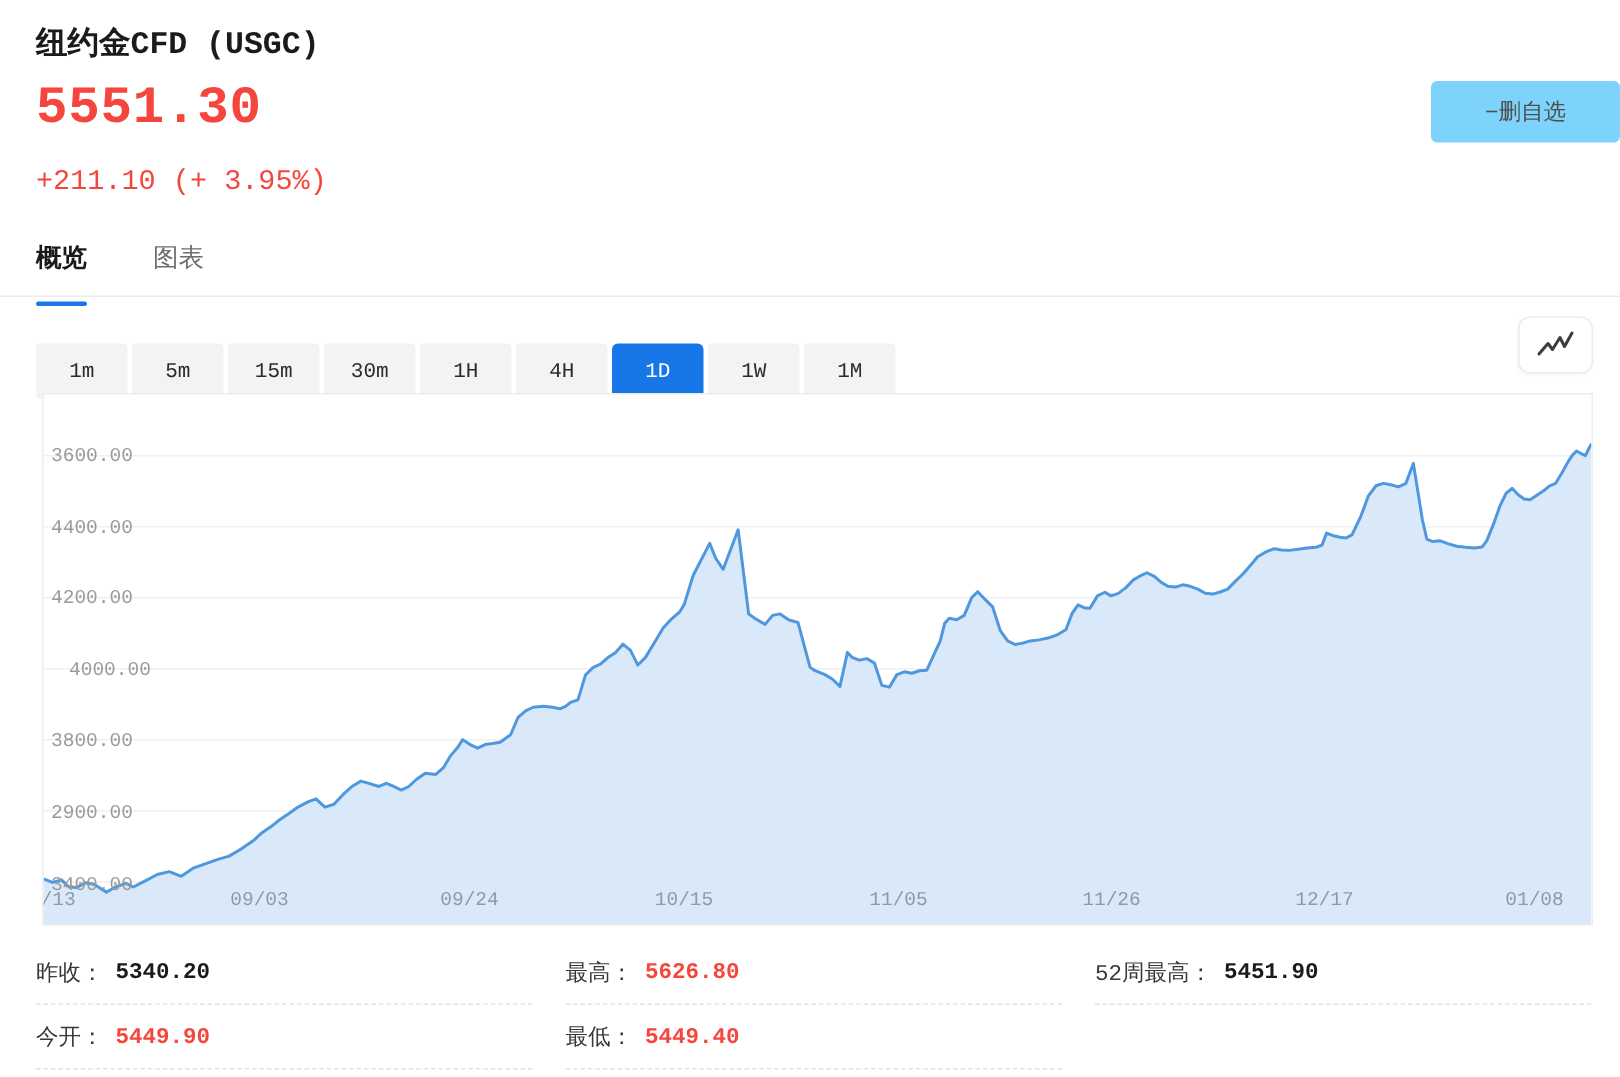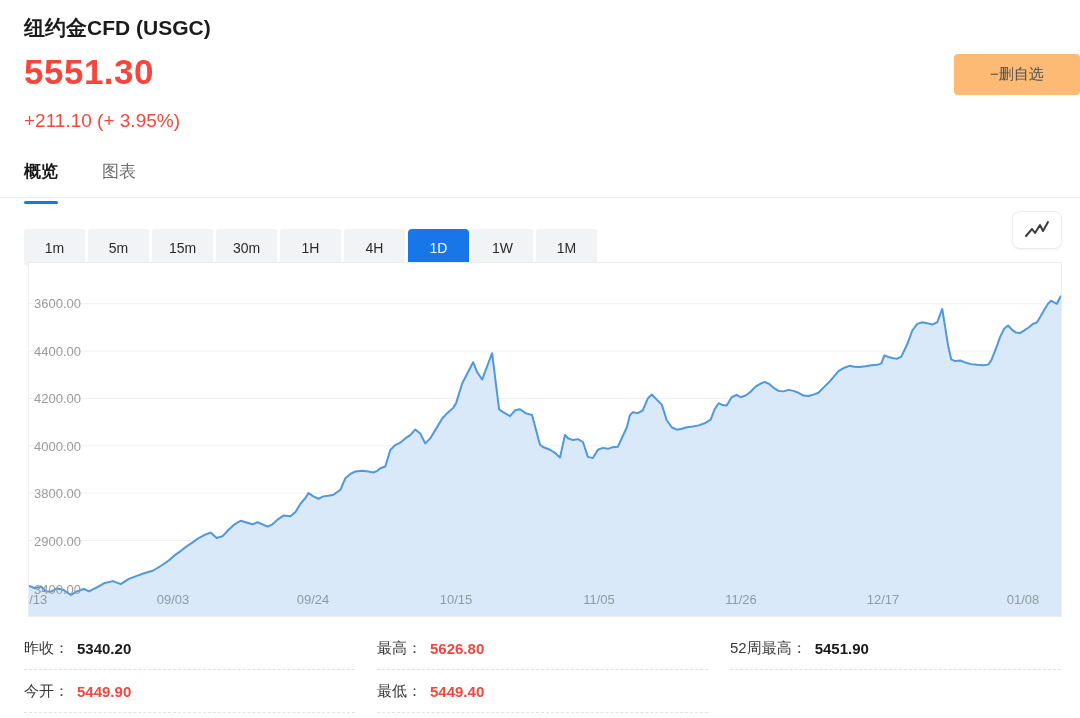--- a/index.html
+++ b/index.html
@@ -1,30 +1,30 @@
 <!DOCTYPE html>
 <html><head>
 <meta charset="utf-8">
 <style>
   html,body{margin:0;padding:0;background:#fff;}
   .page{
     position:relative;width:1080px;height:718px;background:#fff;overflow:hidden;
-    font-family:Liberation Sans, sans-serif;color:#1a1a1a;
+    font-family:Liberation Mono, monospace;color:#1a1a1a;
   }
   
   .title{position:absolute;top:14px;left:24px;font-size:21px;font-weight:700;color:#1b1b1b;}
   .price-row{position:absolute;top:50px;left:24px;display:flex;align-items:baseline;gap:16px;flex-direction:column;}
   .price{font-size:35px;font-weight:700;color:var(--red);letter-spacing:.5px;line-height:44px;}
   .change{font-size:19px;color:var(--red);}
   .status-row{position:absolute;top:113px;left:24px;font-size:14px;}
   .status-label{color:#3d3d3d;}
   .status-time,.status-tz{color:#9a9a9a;}
   .remove-btn{
     position:absolute;top:54px;right:0;width:126px;height:41px;
-    background:#fdba74;border:none;border-radius:4px;
+    background:#7dd3fc;border:none;border-radius:4px;
     font-size:15px;color:#4f4f4f;cursor:pointer;
     font-family:inherit;display:flex;align-items:center;justify-content:center;
   }
   
   .tab-bar{position:absolute;top:160px;left:24px;display:flex;gap:44px;}
   .tab{position:relative;font-size:17px;color:#6f6f6f;padding-bottom:21px;cursor:pointer;}
   .tab.active{font-weight:700;color:#1a1a1a;}
   .tab.active::after{content:"";position:absolute;left:0;right:0;bottom:0;height:3px;background:var(--blue);border-radius:2px;}
   .tab-divider{position:absolute;top:197px;left:0;width:1080px;height:1px;background:#ededed;}
   
@@ -106,21 +106,21 @@
         <line x1="0" y1="231.4" x2="1034" y2="231.4" stroke="#f0f0f0" stroke-width="1"></line>
         <line x1="0" y1="279.0" x2="1034" y2="279.0" stroke="#f0f0f0" stroke-width="1"></line>
         <line x1="0" y1="326.6" x2="1034" y2="326.6" stroke="#f0f0f0" stroke-width="1"></line>
         <path d="M0,355 L0,324.7 L6,327.1 L12,325.4 L17,330.2 L22,330.6 L28,327.3 L34,328.5 L42,333.7 L48,330.2 L55,327.8 L60,330.2 L68,326.1 L76,321.8 L84,319.9 L92,323.0 L100,317.6 L108,314.7 L116,311.8 L124,309.5 L132,304.7 L140,299.2 L146,293.8 L152,289.7 L158,284.9 L164,280.9 L170,276.6 L177,273.0 L182,271.1 L188,276.6 L194,274.7 L200,268.3 L206,262.8 L212,259.2 L218,260.9 L224,262.8 L229,260.7 L234,262.8 L239,265.2 L244,262.8 L249,258.1 L255,254.0 L262,254.7 L267,250.4 L272,242.1 L277,236.2 L280,231.4 L285,234.7 L290,237.1 L295,234.7 L300,234.0 L305,233.1 L312,228.1 L317,216.4 L322,212.1 L327,209.7 L334,209.0 L340,209.7 L345,210.7 L349,209.0 L352,206.4 L357,204.7 L362,188.1 L367,183.1 L372,180.7 L377,176.4 L382,173.1 L387,167.4 L392,171.4 L397,181.4 L402,176.4 L409,164.8 L414,156.4 L419,151.0 L425,145.7 L428,140.7 L434,121.2 L445,99.8 L449,109.8 L454,117.2 L464,90.7 L471,147.1 L475,150.0 L482,154.1 L487,148.1 L492,147.1 L498,151.2 L504,152.9 L512,182.8 L515,185.0 L522,187.8 L527,190.9 L532,195.7 L537,172.9 L540,176.2 L545,178.1 L550,177.1 L555,180.0 L560,195.0 L565,196.2 L570,187.8 L575,185.9 L580,186.9 L585,185.2 L590,184.8 L599,165.2 L602,153.3 L605,150.0 L610,151.0 L615,148.1 L620,136.2 L624,132.2 L629,137.4 L634,142.4 L639,158.1 L644,165.2 L649,167.6 L654,166.7 L659,165.2 L665,164.5 L671,163.3 L677,161.2 L683,157.6 L687,146.9 L691,141.0 L695,142.9 L699,143.3 L704,135.0 L709,132.6 L713,135.0 L718,133.3 L723,129.5 L728,124.3 L733,121.4 L737,119.5 L742,121.9 L746,125.5 L751,128.6 L756,129.1 L761,127.6 L766,128.6 L771,130.5 L776,133.3 L781,133.8 L786,132.4 L791,130.5 L796,125.3 L801,120.5 L806,114.8 L811,108.8 L817,105.3 L822,103.4 L827,104.3 L832,104.5 L838,103.8 L844,102.9 L850,102.4 L854,101.0 L857,92.9 L861,94.5 L866,95.7 L870,96.2 L874,94.1 L880,81.5 L885,67.9 L890,61.2 L895,59.6 L900,60.5 L905,61.9 L910,59.6 L915,46.2 L918,64.8 L921,83.8 L924,96.9 L928,98.6 L933,98.1 L938,100.0 L944,101.7 L950,102.4 L956,102.9 L961,102.2 L964,98.1 L969,85.7 L973,74.3 L977,66.2 L981,62.9 L985,67.2 L989,70.0 L993,70.5 L998,67.2 L1002,64.6 L1006,61.2 L1010,59.6 L1014,52.9 L1018,45.8 L1021,41.0 L1024,37.9 L1027,39.6 L1030,41.0 L1032,36.7 L1034,32.9 L1034,355 Z" fill="#d9e9fa"></path>
         <path d="M0,324.7 L6,327.1 L12,325.4 L17,330.2 L22,330.6 L28,327.3 L34,328.5 L42,333.7 L48,330.2 L55,327.8 L60,330.2 L68,326.1 L76,321.8 L84,319.9 L92,323.0 L100,317.6 L108,314.7 L116,311.8 L124,309.5 L132,304.7 L140,299.2 L146,293.8 L152,289.7 L158,284.9 L164,280.9 L170,276.6 L177,273.0 L182,271.1 L188,276.6 L194,274.7 L200,268.3 L206,262.8 L212,259.2 L218,260.9 L224,262.8 L229,260.7 L234,262.8 L239,265.2 L244,262.8 L249,258.1 L255,254.0 L262,254.7 L267,250.4 L272,242.1 L277,236.2 L280,231.4 L285,234.7 L290,237.1 L295,234.7 L300,234.0 L305,233.1 L312,228.1 L317,216.4 L322,212.1 L327,209.7 L334,209.0 L340,209.7 L345,210.7 L349,209.0 L352,206.4 L357,204.7 L362,188.1 L367,183.1 L372,180.7 L377,176.4 L382,173.1 L387,167.4 L392,171.4 L397,181.4 L402,176.4 L409,164.8 L414,156.4 L419,151.0 L425,145.7 L428,140.7 L434,121.2 L445,99.8 L449,109.8 L454,117.2 L464,90.7 L471,147.1 L475,150.0 L482,154.1 L487,148.1 L492,147.1 L498,151.2 L504,152.9 L512,182.8 L515,185.0 L522,187.8 L527,190.9 L532,195.7 L537,172.9 L540,176.2 L545,178.1 L550,177.1 L555,180.0 L560,195.0 L565,196.2 L570,187.8 L575,185.9 L580,186.9 L585,185.2 L590,184.8 L599,165.2 L602,153.3 L605,150.0 L610,151.0 L615,148.1 L620,136.2 L624,132.2 L629,137.4 L634,142.4 L639,158.1 L644,165.2 L649,167.6 L654,166.7 L659,165.2 L665,164.5 L671,163.3 L677,161.2 L683,157.6 L687,146.9 L691,141.0 L695,142.9 L699,143.3 L704,135.0 L709,132.6 L713,135.0 L718,133.3 L723,129.5 L728,124.3 L733,121.4 L737,119.5 L742,121.9 L746,125.5 L751,128.6 L756,129.1 L761,127.6 L766,128.6 L771,130.5 L776,133.3 L781,133.8 L786,132.4 L791,130.5 L796,125.3 L801,120.5 L806,114.8 L811,108.8 L817,105.3 L822,103.4 L827,104.3 L832,104.5 L838,103.8 L844,102.9 L850,102.4 L854,101.0 L857,92.9 L861,94.5 L866,95.7 L870,96.2 L874,94.1 L880,81.5 L885,67.9 L890,61.2 L895,59.6 L900,60.5 L905,61.9 L910,59.6 L915,46.2 L918,64.8 L921,83.8 L924,96.9 L928,98.6 L933,98.1 L938,100.0 L944,101.7 L950,102.4 L956,102.9 L961,102.2 L964,98.1 L969,85.7 L973,74.3 L977,66.2 L981,62.9 L985,67.2 L989,70.0 L993,70.5 L998,67.2 L1002,64.6 L1006,61.2 L1010,59.6 L1014,52.9 L1018,45.8 L1021,41.0 L1024,37.9 L1027,39.6 L1030,41.0 L1032,36.7 L1034,32.9" fill="none" stroke="#4f97de" stroke-width="2" stroke-linejoin="round"></path>
       </svg>
     <div id="y-axis">
         <span class="y-tick" style="top: 32px; color: rgb(154, 154, 154);">3600.00</span>
         <span class="y-tick" style="top: 79.6px; color: rgb(154, 154, 154);">4400.00</span>
         <span class="y-tick" style="top: 127.2px; color: rgb(154, 154, 154);">4200.00</span>
-        <span class="y-tick" style="top: 174.8px; color: rgb(154, 154, 154);">4000.00</span>
+        <span class="y-tick" style="top: 174.8px; color: rgb(154, 154, 154); margin-left: 12px;">4000.00</span>
         <span class="y-tick" style="top: 222.4px; color: rgb(154, 154, 154);">3800.00</span>
         <span class="y-tick" style="top: 270px; color: rgb(154, 154, 154);">2900.00</span>
         <span class="y-tick" style="top: 317.6px; color: rgb(154, 154, 154);">3400.00</span>
       </div>
     <div id="x-axis">
         <span class="x-tick" style="left: 2px;">08/13</span>
         <span class="x-tick" style="left: 144px;">09/03</span>
         <span class="x-tick" style="left: 284px;">09/24</span>
         <span class="x-tick" style="left: 427px;">10/15</span>
         <span class="x-tick" style="left: 570px;">11/05</span>

